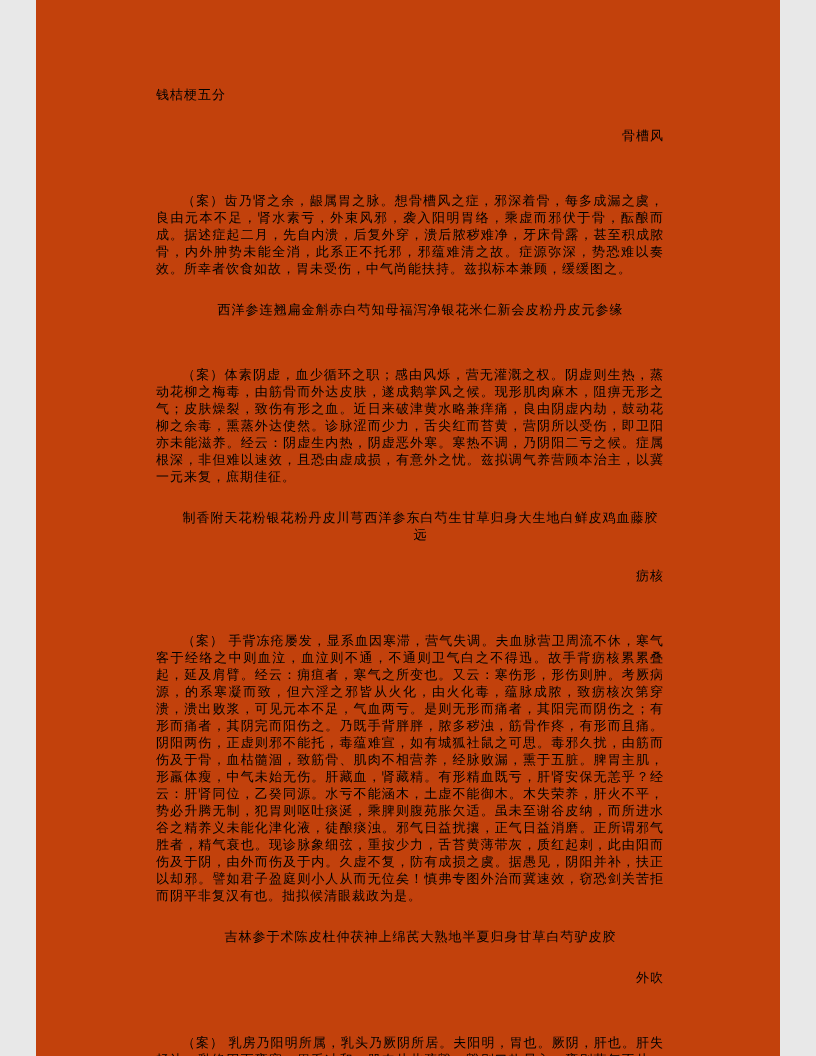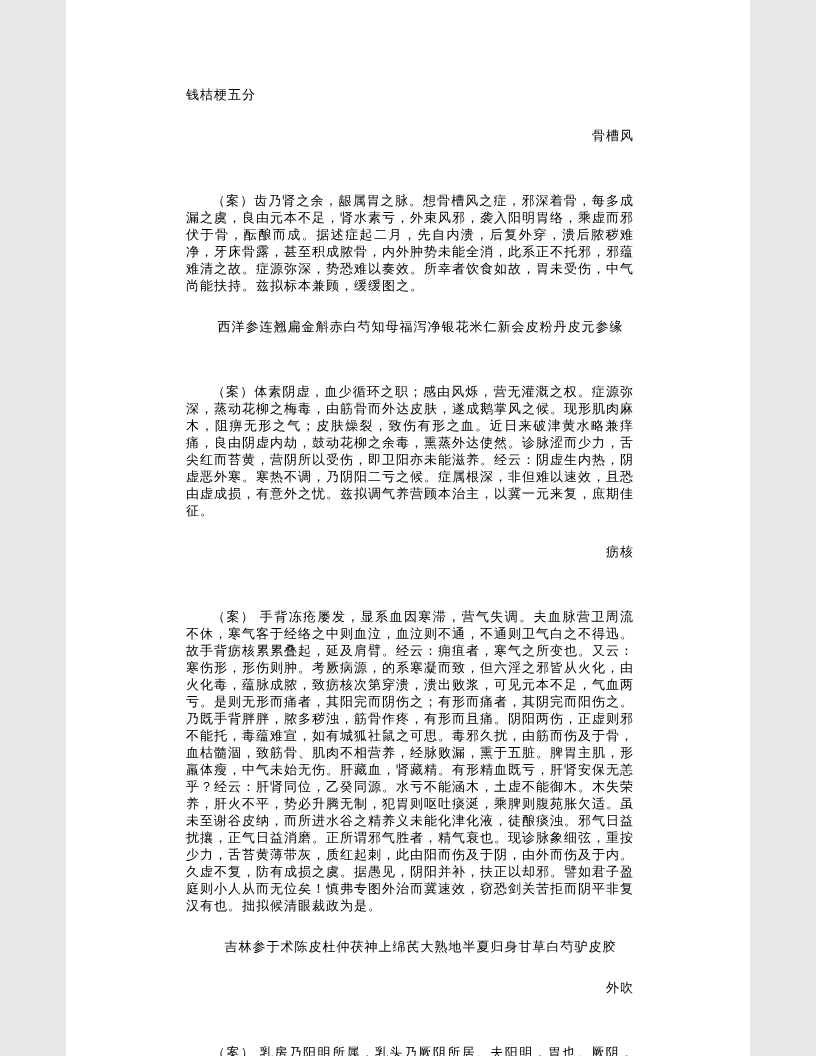--- a/index.html
+++ b/index.html
@@ -2,24 +2,24 @@
 <html><head>
 <meta charset="utf-8">
 <style>
   html, body {
     margin: 0;
     padding: 0;
     background: #e8e8e8;
   }
   .page {
     position: relative;
-    width: 684px;
+    width: 744px;
     height: 1056px;
     margin: 0 auto;
-    background: #ffffff;
+    background: #c2410c;
     color: #000000;
     font-family: "Liberation Serif", "DejaVu Serif", serif;
     font-size: 13px;
     line-height: 17px;
     letter-spacing: 1px;
     box-sizing: border-box;
     padding: 86px 116px 40px 120px;
     overflow: hidden;
   }
   .block {
@@ -48,22 +48,23 @@
 
   <div class="block textline">钱桔梗五分</div>
 
   <div class="block heading">骨槽风</div>
 
   <div class="block paragraph">（案）齿乃肾之余，龈属胃之脉。想骨槽风之症，邪深着骨，每多成漏之虞，良由元本不足，肾水素亏，外束风邪，袭入阳明胃络，乘虚而邪伏于骨，酝酿而成。据述症起二月，先自内溃，后复外穿，溃后脓秽难净，牙床骨露，甚至积成脓骨，内外肿势未能全消，此系正不托邪，邪蕴难清之故。症源弥深，势恐难以奏效。所幸者饮食如故，胃未受伤，中气尚能扶持。兹拟标本兼顾，缓缓图之。</div>
 
   <div class="block prescription">西洋参连翘扁金斛赤白芍知母福泻净银花米仁新会皮粉丹皮元参缘</div>
 
 
-  <div class="block paragraph">（案）体素阴虚，血少循环之职；感由风烁，营无灌溉之权。症源弥深，蒸动花柳之梅毒，由筋骨而外达皮肤，遂成鹅掌风之候。现形肌肉麻木，阻痹无形之气；皮肤燥裂，致伤有形之血。近日来破津黄水略兼痒痛，良由阴虚内劫，鼓动花柳之余毒，熏蒸外达使然。诊脉涩而少力，舌尖红而苔黄，营阴所以受伤，即卫阳亦未能滋养。经云：阴虚生内热，阴虚恶外寒。寒热不调，乃阴阳二亏之候。症属根深，非但难以速效，且恐由虚成损，有意外之忧。兹拟调气养营顾本治主，以冀一元来复，庶期佳征。</div>
+  <div class="block paragraph">（案）体素阴虚，血少循环之职；感由风烁，营无灌溉之权。阴虚则生热，蒸动花柳之梅毒，由筋骨而外达皮肤，遂成鹅掌风之候。现形肌肉麻木，阻痹无形之气；皮肤燥裂，致伤有形之血。近日来破津黄水略兼痒痛，良由阴虚内劫，鼓动花柳之余毒，熏蒸外达使然。诊脉涩而少力，舌尖红而苔黄，营阴所以受伤，即卫阳亦未能滋养。经云：阴虚生内热，阴虚恶外寒。寒热不调，乃阴阳二亏之候。症属根深，非但难以速效，且恐由虚成损，有意外之忧。兹拟调气养营顾本治主，以冀一元来复，庶期佳征。</div>
 
+  <div class="block prescription">制香附天花粉银花粉丹皮川芎西洋参东白芍生甘草归身大生地白鲜皮鸡血藤胶远</div>
 
   <div class="block heading">疬核</div>
 
   <div class="block paragraph">（案） 手背冻疮屡发，显系血因寒滞，营气失调。夫血脉营卫周流不休，寒气客于经络之中则血泣，血泣则不通，不通则卫气白之不得迅。故手背疬核累累叠起，延及肩臂。经云：痈疽者，寒气之所变也。又云：寒伤形，形伤则肿。考厥病源，的系寒凝而致，但六淫之邪皆从火化，由火化毒，蕴脉成脓，致疬核次第穿溃，溃出败浆，可见元本不足，气血两亏。是则无形而痛者，其阳完而阴伤之；有形而痛者，其阴完而阳伤之。乃既手背胖胖，脓多秽浊，筋骨作疼，有形而且痛。阴阳两伤，正虚则邪不能托，毒蕴难宣，如有城狐社鼠之可思。毒邪久扰，由筋而伤及于骨，血枯髓涸，致筋骨、肌肉不相营养，经脉败漏，熏于五脏。脾胃主肌，形羸体瘦，中气未始无伤。肝藏血，肾藏精。有形精血既亏，肝肾安保无恙乎？经云：肝肾同位，乙癸同源。水亏不能涵木，土虚不能御木。木失荣养，肝火不平，势必升腾无制，犯胃则呕吐痰涎，乘脾则腹苑胀欠适。虽未至谢谷皮纳，而所进水谷之精养义未能化津化液，徒酿痰浊。邪气日益扰攘，正气日益消磨。正所谓邪气胜者，精气衰也。现诊脉象细弦，重按少力，舌苔黄薄带灰，质红起刺，此由阳而伤及于阴，由外而伤及于内。久虚不复，防有成损之虞。据愚见，阴阳并补，扶正以却邪。譬如君子盈庭则小人从而无位矣！慎弗专图外治而冀速效，窃恐剑关苦拒而阴平非复汉有也。拙拟候清眼裁政为是。</div>
 
   <div class="block prescription">吉林参于术陈皮杜仲茯神上绵芪大熟地半夏归身甘草白芍驴皮胶</div>
 
   <div class="block heading">外吹</div>
 
   <div class="block paragraph">（案） 乳房乃阳明所属，乳头乃厥阴所居。夫阳明，胃也。厥阴，肝也。肝失畅达，乳络因而壅塞；胃乏冲和，肌肉从此疏豁。豁则口热易入，壅则营气不从，胶固不宣，郁蒸化毒，此外吹之所由成也。初起如栗，渐大如瓜，轻按则木硬应手，重按则痛楚难鸣。看肿愿势而惊</div>

